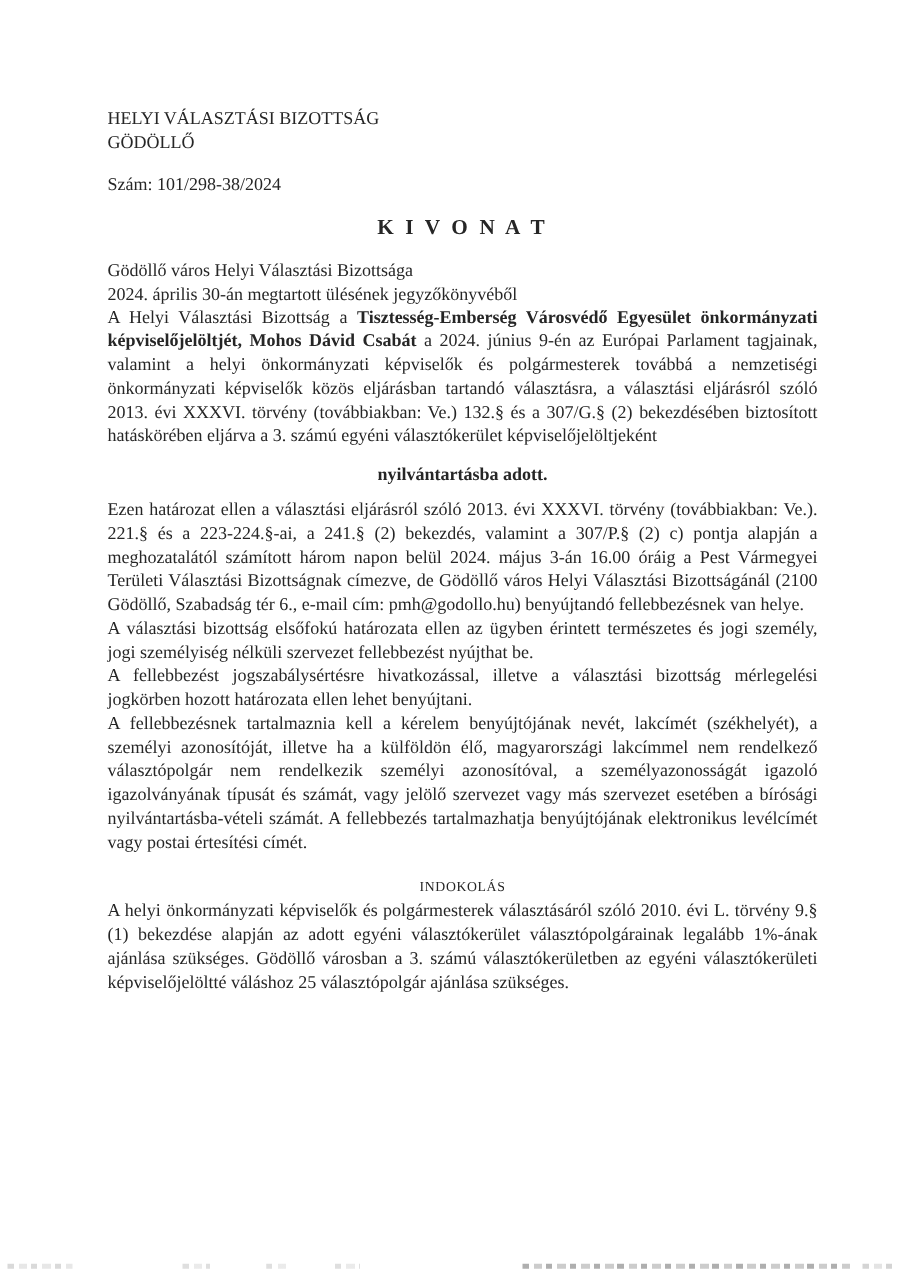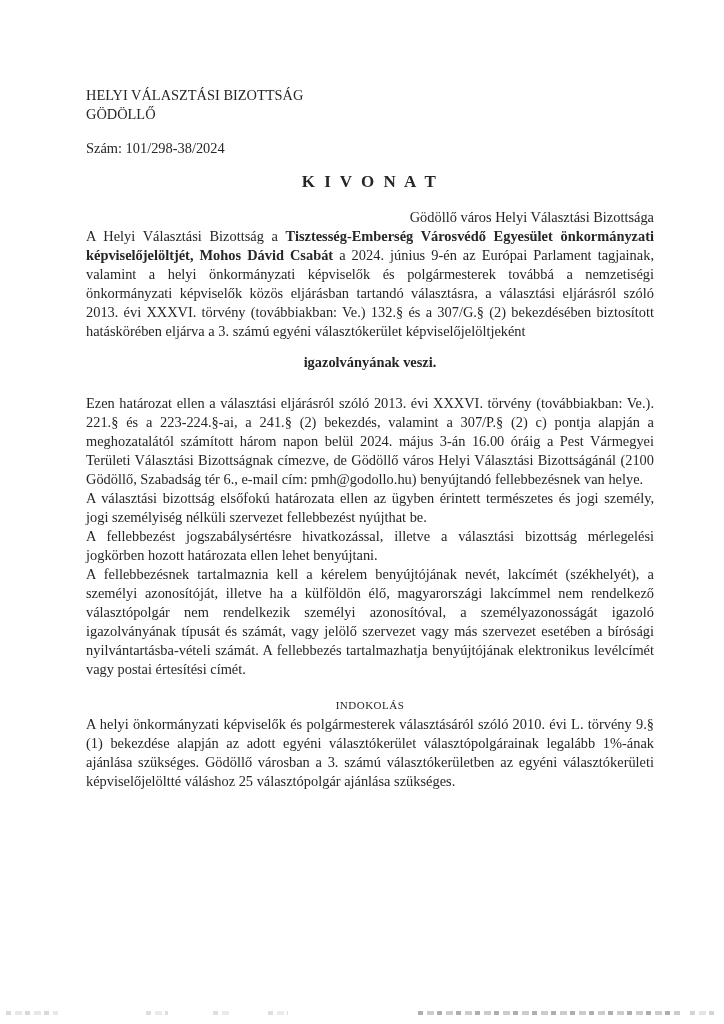--- a/index.html
+++ b/index.html
@@ -28,40 +28,40 @@
   .doc-title {
     margin-top: 13px;
     text-align: center;
     font-weight: bold;
     font-size: 17px;
     letter-spacing: 2.5px;
     line-height: 22px;
   }
   .doc-subtitle {
     margin-top: 15px;
-    text-align: right;
+    text-align: left;
     line-height: 18.5px;
   }
   .decision-heading {
     margin-top: 13px;
     text-align: center;
     font-weight: bold;
     text-decoration: underline;
   }
   p.para {
     margin: 0;
     text-align: justify;
   }
   .para-top { margin-top: 16px; }
   .center-bold {
     margin-top: 12px;
     text-align: center;
     font-weight: bold;
   }
-  .appeal-group { margin-top: 22px; }
+  .appeal-group { margin-top: 9px; }
   .section-heading {
     margin-top: 17px;
     text-align: center;
     letter-spacing: 0.5px;
     font-size: 11px;
   }
   .just-p1 { margin-top: 16px; }
   .just-p2 { margin-top: 19px; }
 
   
@@ -92,26 +92,27 @@
       <div>HELYI VÁLASZTÁSI BIZOTTSÁG</div>
       <div>GÖDÖLLŐ</div>
     </div>
 
     <div class="doc-number">Szám: 101/298-38/2024</div>
 
     <div class="doc-title">K I V O N A T</div>
 
     <div class="doc-subtitle">
       <div>Gödöllő város Helyi Választási Bizottsága</div>
+      <div>2024. április 30-án megtartott ülésének jegyzőkönyvéből</div>
     </div>
 
 
     <p class="para para-top"><span>A Helyi Választási Bizottság a </span><b>Tisztesség-Emberség Városvédő Egyesület önkormányzati képviselőjelöltjét, Mohos Dávid Csabát</b><span> a 2024. június 9-én az Európai Parlament tagjainak, valamint a helyi önkormányzati képviselők és polgármesterek továbbá a nemzetiségi önkormányzati képviselők közös eljárásban tartandó választásra, a választási eljárásról szóló 2013. évi XXXVI. törvény (továbbiakban: Ve.) 132.§ és a 307/G.§ (2) bekezdésében biztosított hatáskörében eljárva a 3. számú egyéni választókerület képviselőjelöltjeként</span></p>
 
-    <div class="center-bold">igazolványának veszi.</div>
+    <div class="center-bold">nyilvántartásba adott.</div>
 
     <div class="appeal-group">
       <p class="para">Ezen határozat ellen a választási eljárásról szóló 2013. évi XXXVI. törvény (továbbiakban: Ve.). 221.§ és a 223-224.§-ai, a 241.§ (2) bekezdés, valamint a 307/P.§ (2) c) pontja alapján a meghozatalától számított három napon belül 2024. május 3-án 16.00 óráig a Pest Vármegyei Területi Választási Bizottságnak címezve, de Gödöllő város Helyi Választási Bizottságánál (2100 Gödöllő, Szabadság tér 6., e-mail cím: pmh@godollo.hu) benyújtandó fellebbezésnek van helye.</p>
       <p class="para">A választási bizottság elsőfokú határozata ellen az ügyben érintett természetes és jogi személy, jogi személyiség nélküli szervezet fellebbezést nyújthat be.</p>
       <p class="para">A fellebbezést jogszabálysértésre hivatkozással, illetve a választási bizottság mérlegelési jogkörben hozott határozata ellen lehet benyújtani.</p>
       <p class="para">A fellebbezésnek tartalmaznia kell a kérelem benyújtójának nevét, lakcímét (székhelyét), a személyi azonosítóját, illetve ha a külföldön élő, magyarországi lakcímmel nem rendelkező választópolgár nem rendelkezik személyi azonosítóval, a személyazonosságát igazoló igazolványának típusát és számát, vagy jelölő szervezet vagy más szervezet esetében a bírósági nyilvántartásba-vételi számát. A fellebbezés tartalmazhatja benyújtójának elektronikus levélcímét vagy postai értesítési címét.</p>
     </div>
 
     <div class="section-heading">INDOKOLÁS</div>
 

